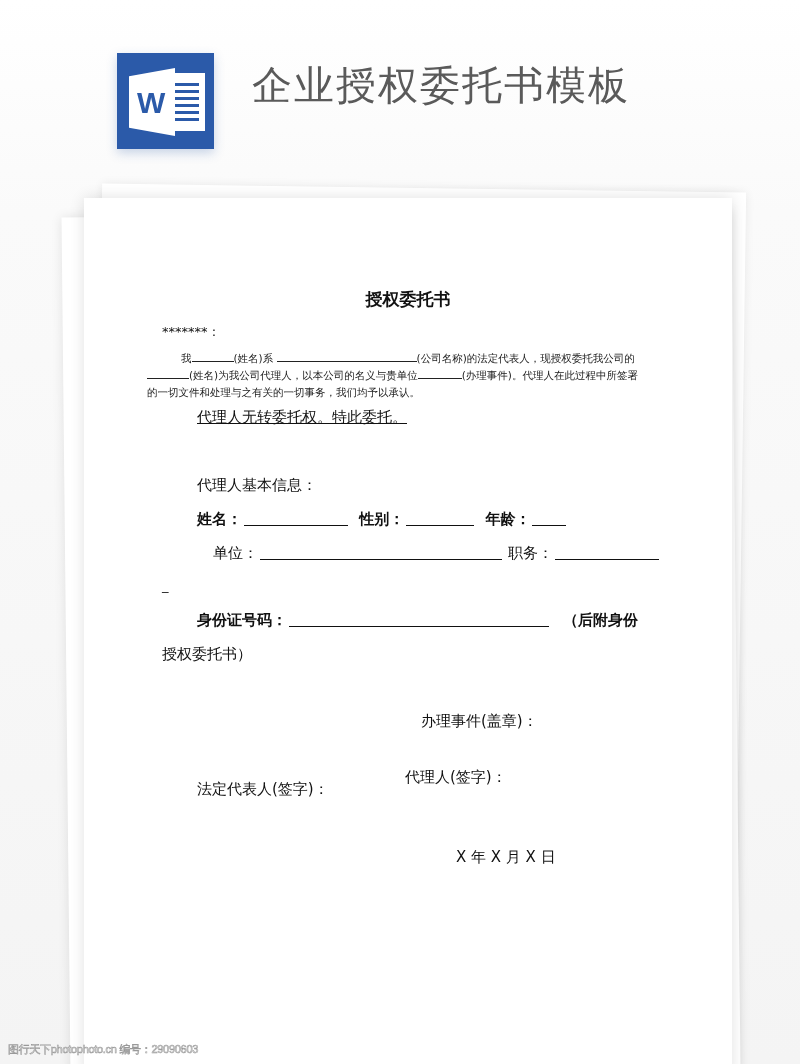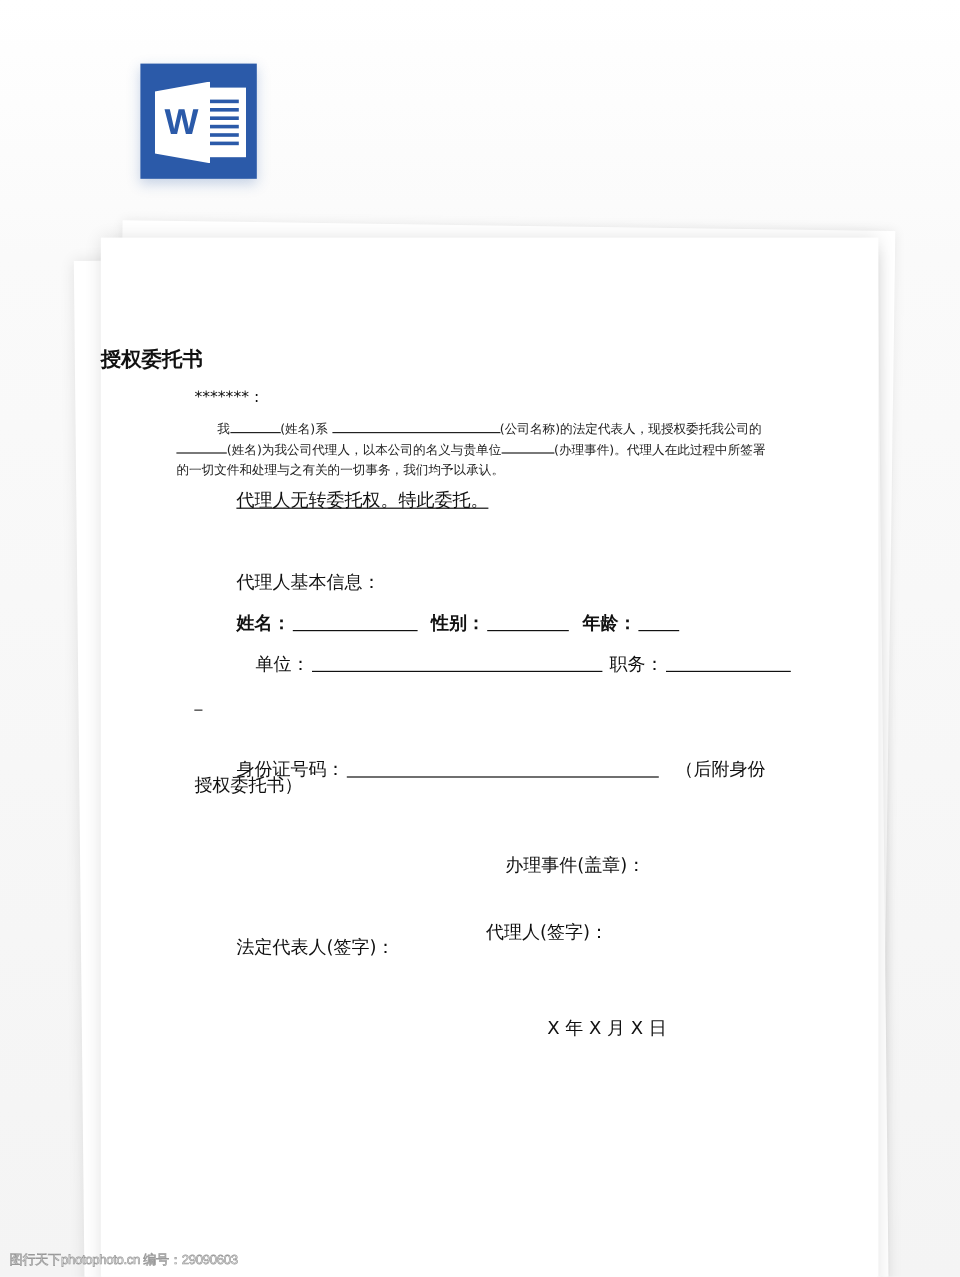--- a/index.html
+++ b/index.html
@@ -58,21 +58,21 @@
       transform: rotate(0.8deg);
       box-shadow: 0 0 10px rgba(0,0,0,0.08);
     }
     .sheet {
       position: absolute; left: 84px; top: 198px; width: 648px; height: 880px;
       background: #ffffff;
       box-shadow: 0 0 14px rgba(0,0,0,0.12);
     }
     .doc { position: absolute; left: 0; top: 0; width: 648px; color: #111; }
     .doc-title {
-      position: absolute; left: 0; width: 648px; top: 90px; 
+      position: absolute; left: 0; width: 648px; top: 90px; text-align: center;
       font-size: 17px; font-weight: bold; color: #111;
     }
     .salutation { position: absolute; left: 78px; top: 126px; font-size: 13px; }
     .para {
       position: absolute; left: 63px; top: 152px; width: 498px;
       font-size: 10.5px; line-height: 17px; color: #222;
     }
     .para .indent { display: inline-block; width: 34px; }
     .blank { display: inline-block; border-bottom: 1px solid #222; height: 11px; vertical-align: baseline; }
     .line-big { position: absolute; font-size: 15px; color: #111; white-space: nowrap; }
@@ -96,20 +96,21 @@
         <div class="line" style="top:17px"></div>
         <div class="line" style="top:24px"></div>
         <div class="line" style="top:31px"></div>
         <div class="line" style="top:38px"></div>
         <div class="line" style="top:45px"></div>
       </div>
       <div class="cover">
         <span>W</span>
       </div>
     </div>
+    <div class="main-title">企业授权委托书模板</div>
   </div>
 
   <div class="sheet-back2"></div>
   <div class="sheet-back"></div>
 
   <div class="sheet">
     <div class="doc">
       <div class="doc-title">授权委托书</div>
       <div class="salutation">******* :</div>
 
@@ -126,21 +127,21 @@
         <span>性别：</span><span class="ul" style="width:68px"></span>
         <span>年龄：</span><span class="ul" style="width:34px"></span>
       </div>
 
       <div class="line-big" style="left:113px; top:346px;margin-left:16px;">
         <span>单位：</span><span class="ul" style="width:242px"></span><span>职务：</span><span class="ul" style="width:104px"></span>
       </div>
 
       <div class="line-big" style="left:78px; top:380px; font-size:13px;">_</div>
 
-      <div class="line-big" style="left:113px; top:434px;">
+      <div class="line-big" style="left:113px; top:413px;font-weight:bold;">
         <span>身份证号码：</span><span class="ul" style="width:260px"></span><span style="margin-left:8px">（后附身份</span>
       </div>
       <div class="line-big" style="left:78px; top:447px;">授权委托书）</div>
 
       <div class="line-big" style="left:337px; top:514px;">办理事件(盖章)：</div>
 
       <div class="line-big" style="left:113px; top:582px;">法定代表人(签字)：</div>
       <div class="line-big" style="left:321px; top:570px;">代理人(签字)：</div>
 
       <div class="line-big" style="left:372px; top:650px;">X 年 X 月 X 日</div>

